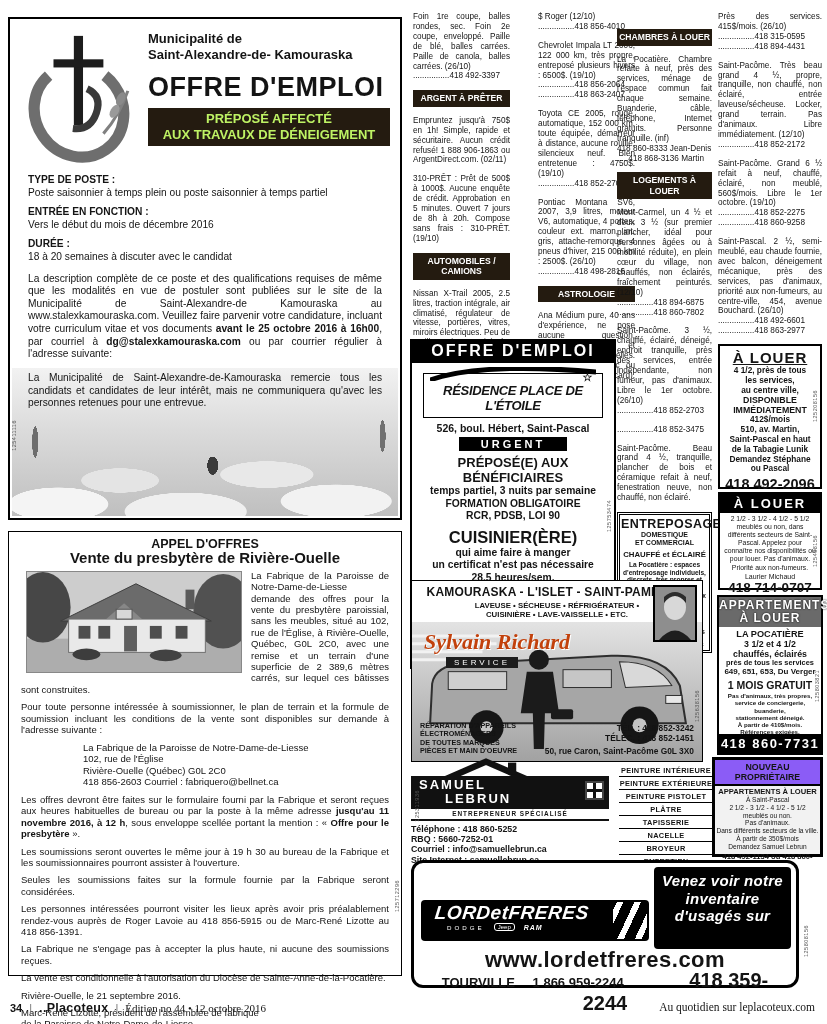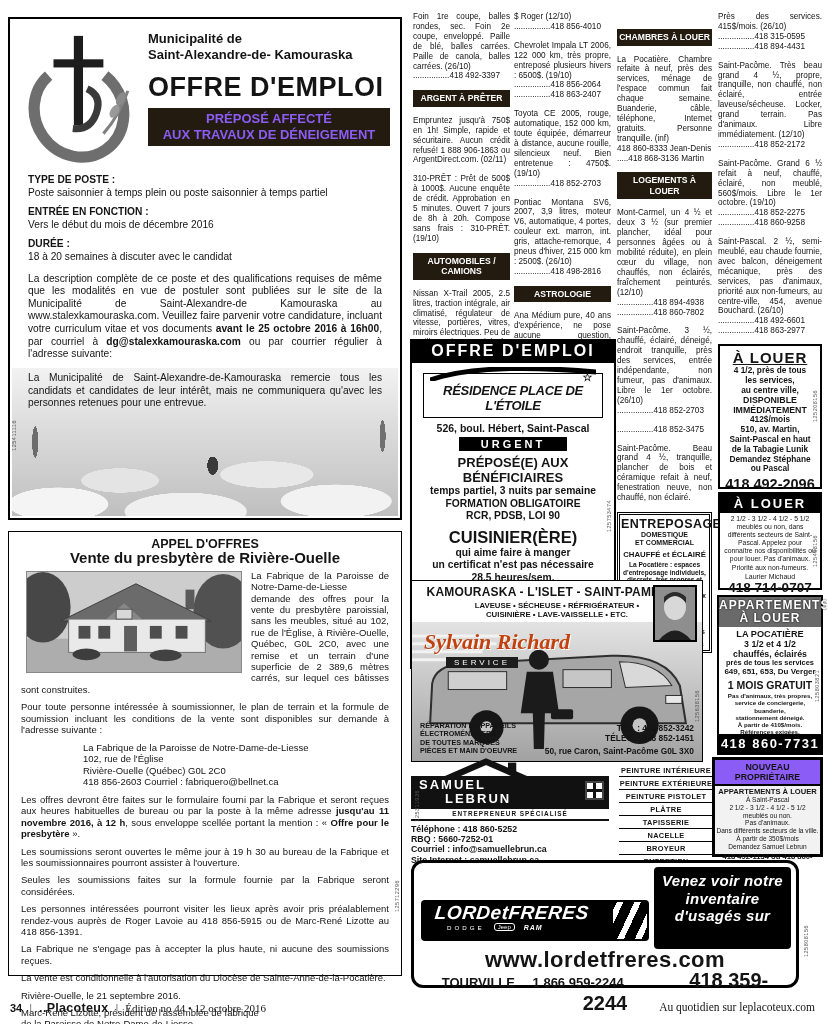--- a/index.html
+++ b/index.html
@@ -9,21 +9,21 @@
           margin:0 auto; }
 
   
   .box { position:absolute; background:#fff; border:2px solid #000; }
   .muni { left:8px; top:17px; width:394px; height:503px; }
   .muni-head { display:flex; padding:12px 10px 0 16px; }
   .muni-logo { width:112px; height:134px; flex:none; }
   .muni-right { padding-left:10px; flex:1; }
   .muni-org { font-weight:bold; font-size:13px; line-height:16px; }
   .muni-title { font-weight:bold; font-size:27px; letter-spacing:.5px; margin-top:9px; white-space:nowrap; }
-  .muni-banner { background:#241b10; color:#8b5cf6; font-weight:bold; font-size:13px;
+  .muni-banner { background:#241b10; color:#bef264; font-weight:bold; font-size:13px;
                  line-height:16px; text-align:center; padding:3px 2px; margin-top:5px; }
   .muni-body { padding:2px 18px 0; font-size:10.2px; line-height:12.6px; }
   .slabel { font-weight:bold; margin-top:7px; }
   .para { margin-top:9px; text-align:justify; hyphens:auto; }
   .muni-addr { text-align:center; margin-top:10px; line-height:13px; font-size:10.6px; }
   .muni-addr .b { font-weight:bold; }
   .muni-photo { position:absolute; left:2px; right:2px; bottom:2px; height:148px;
     background:
       radial-gradient(90px 30px at 12% 92%, #f4f4f4 55%, rgba(0,0,0,0) 56%),
       radial-gradient(110px 34px at 45% 97%, #efefef 55%, rgba(0,0,0,0) 56%),
@@ -43,21 +43,21 @@
   .presby-head { text-align:center; font-weight:bold; font-size:12.5px; }
   .presby-title { text-align:center; font-weight:bold; font-size:15px; margin:2px 0 6px; }
   .presby-photo { float:left; width:216px; height:102px; margin:1px 9px 3px 5px; border:1px solid #888; }
   .presby p { margin-bottom:6px; text-align:justify; hyphens:auto; }
   .presby .sig { margin-bottom:0; text-align:left; }
   .presby-addr { margin:0 0 6px 62px; line-height:11.6px; }
 
   
   .col { position:absolute; top:12px; }
   #colA { left:413px; width:97px; }
-  #colB { left:514px; width:97px; }
+  #colB { left:538px; width:97px; }
   #colC { left:617px; width:95px; padding-top:16px; }
   #colD { left:718px; width:104px; }
   .ct { font-size:8.2px; line-height:9.9px; text-align:justify; hyphens:auto; }
   .cp { font-size:8.2px; line-height:9.9px; white-space:nowrap; overflow:hidden; }
   .citem { margin-bottom:9px; }
   .chead { background:#241b10; color:#fff; font-weight:bold; font-size:8.6px;
            line-height:10.5px; text-align:center; padding:3px 2px; margin:1px 0 9px; }
 
   
   .etoile { position:absolute; left:410px; top:339px; width:206px; background:#fff; }
@@ -333,21 +333,21 @@
   <div class="col" id="colC">
     <div class="chead">CHAMBRES À LOUER</div>
     <div class="citem">
       <p class="ct">La Pocatière.  Chambre refaite à neuf, près des services, ménage de l'espace commun fait chaque semaine. Buanderie, câble, téléphone, Internet gratuits. Personne tranquille. (inf)</p>
       <p class="cp">418 860-8333 Jean-Denis</p>
       <p class="cp">.....418 868-3136 Martin</p>
     </div>
     <div class="chead">LOGEMENTS À LOUER</div>
     <div class="citem">
       <p class="ct">Mont-Carmel, un 4 ½ et deux 3 ½ (sur premier plancher, idéal pour personnes âgées ou à mobilité réduite), en plein cœur du village, non chauffés, non éclairés, fraîchement peinturés. (12/10)</p>
-      <p class="cp">................418 894-4938</p>
+      <p class="cp">................418 894-6875</p>
       <p class="cp">................418 860-7802</p>
     </div>
     <div class="citem">
       <p class="ct">Saint-Pacôme. 3 ½, chauffé, éclairé, déneigé, endroit tranquille, près des services, entrée indépendante, non fumeur, pas d'animaux.  Libre le 1er octobre. (26/10)</p>
       <p class="cp">................418 852-2703</p>
     </div>
     <div class="citem">
       <p class="cp">................418 852-3475</p>
     </div>
     <div class="citem">

